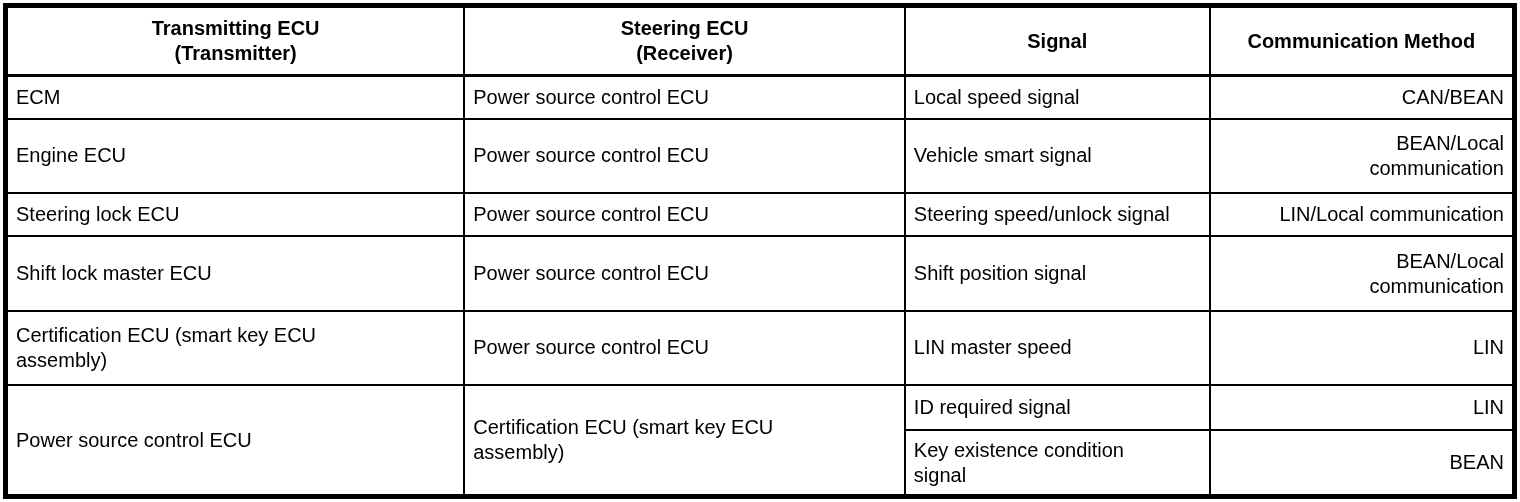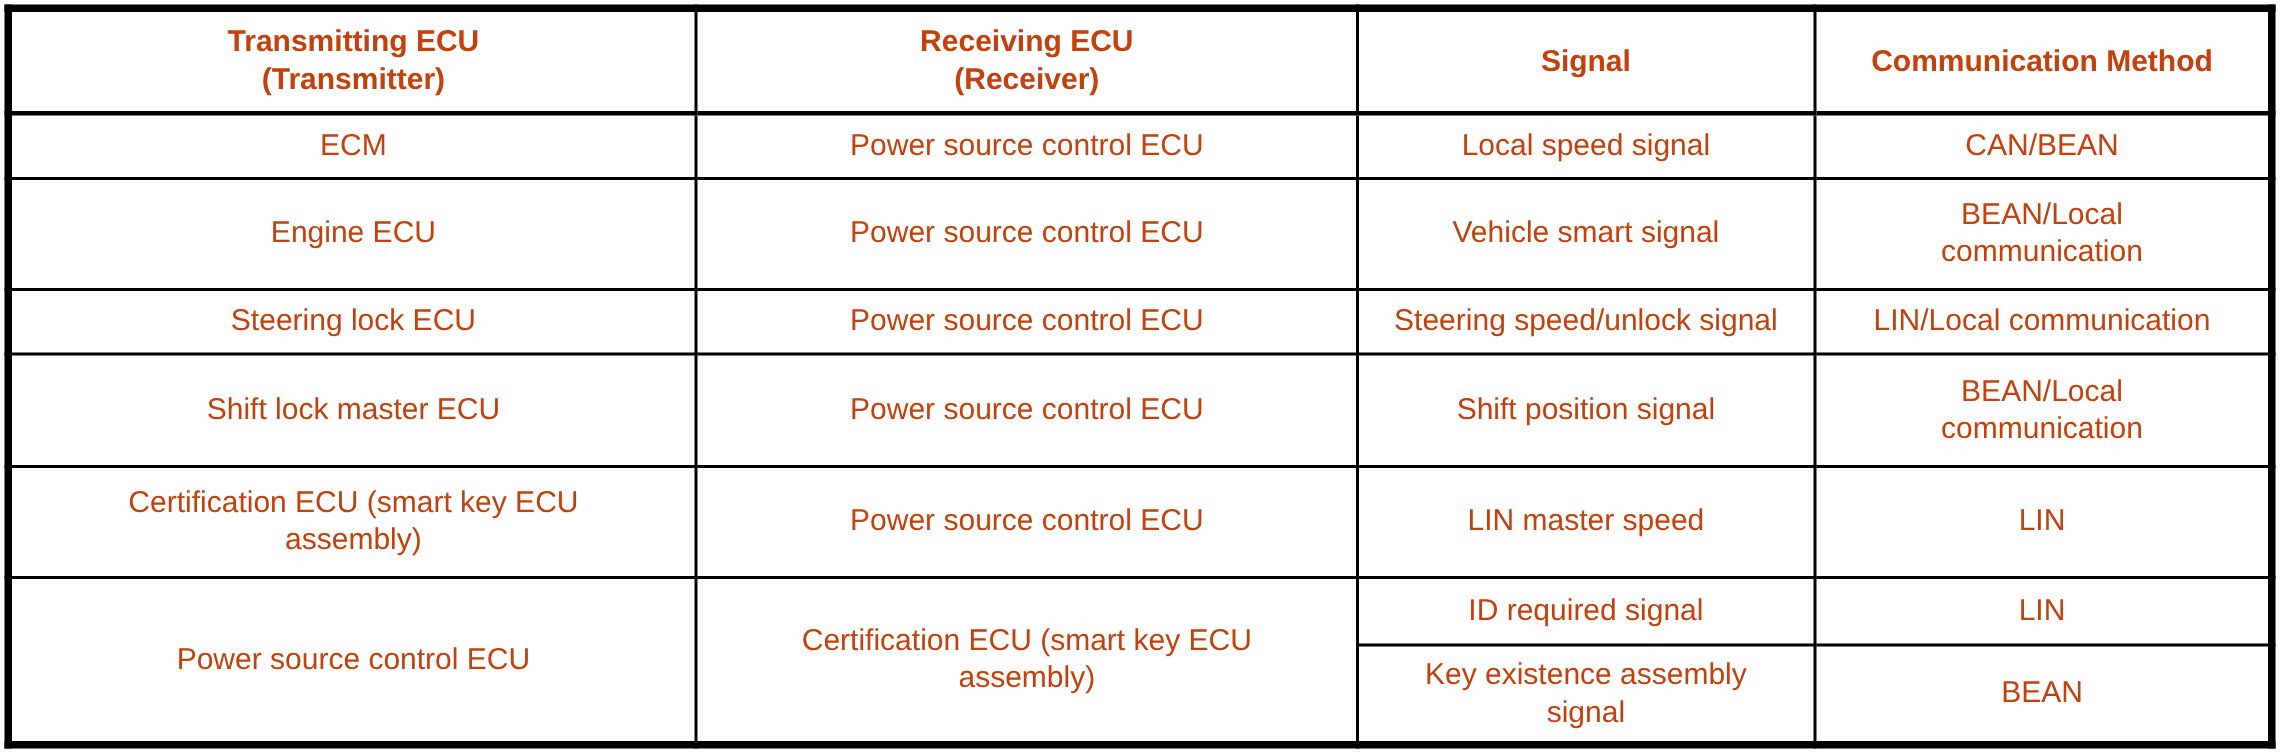--- a/index.html
+++ b/index.html
@@ -18,39 +18,39 @@
     height: 496px;
   }
   table.ecu-table {
     border-collapse: collapse;
     table-layout: fixed;
     width: 100%;
     height: 100%;
     background: #ffffff;
     font-family: "Liberation Sans", "DejaVu Sans", sans-serif;
     font-size: 20px;
-    color: #c2410c;
+    color: #000000;
     border: 5px solid #000000;
   }
   table.ecu-table th,
   table.ecu-table td {
     border: 2px solid #000000;
     padding: 2px 8px;
     white-space: pre-line;
     line-height: 1.25;
     vertical-align: middle;
     overflow: hidden;
   }
   table.ecu-table thead th {
     font-weight: bold;
     text-align: center;
     border-bottom: 3px solid #000000;
   }
-  td.c-left   { text-align: center; }
-  td.c-center { text-align: center; }
+  td.c-left   { text-align: left; }
+  td.c-center { text-align: right; }
   tr.h-header { height: 70px; }
   tr.h-short  { height: 42px; }
   tr.h-tall   { height: 72px; }
   tr.h-mid    { height: 44px; }
   tr.h-last   { height: 64px; }
 </style>
 </head>
 <body>
 
 <div class="table-wrap">
@@ -58,21 +58,21 @@
     <colgroup>
       <col style="width:30.4%">
       <col style="width:29.2%">
       <col style="width:20.2%">
       <col style="width:20.2%">
     </colgroup>
     <thead>
       <tr class="h-header">
         <th>Transmitting ECU
 (Transmitter)</th>
-        <th>Receiving ECU
+        <th>Steering ECU
 (Receiver)</th>
         <th>Signal</th>
         <th>Communication Method</th>
       </tr>
     </thead>
     <tbody>
       <tr class="h-short">
         <td class="c-left">ECM</td>
         <td class="c-left">Power source control ECU</td>
         <td class="c-left">Local speed signal</td>
@@ -106,19 +106,19 @@
         <td class="c-center">LIN</td>
       </tr>
       <tr class="h-mid">
         <td class="c-left" rowspan="2">Power source control ECU</td>
         <td class="c-left" rowspan="2">Certification ECU (smart key ECU
 assembly)</td>
         <td class="c-left">ID required signal</td>
         <td class="c-center">LIN</td>
       </tr>
       <tr class="h-last">
-        <td class="c-left">Key existence assembly
+        <td class="c-left">Key existence condition
 signal</td>
         <td class="c-center">BEAN</td>
       </tr>
     </tbody>
   </table>
 </div>
 
 </body></html>

